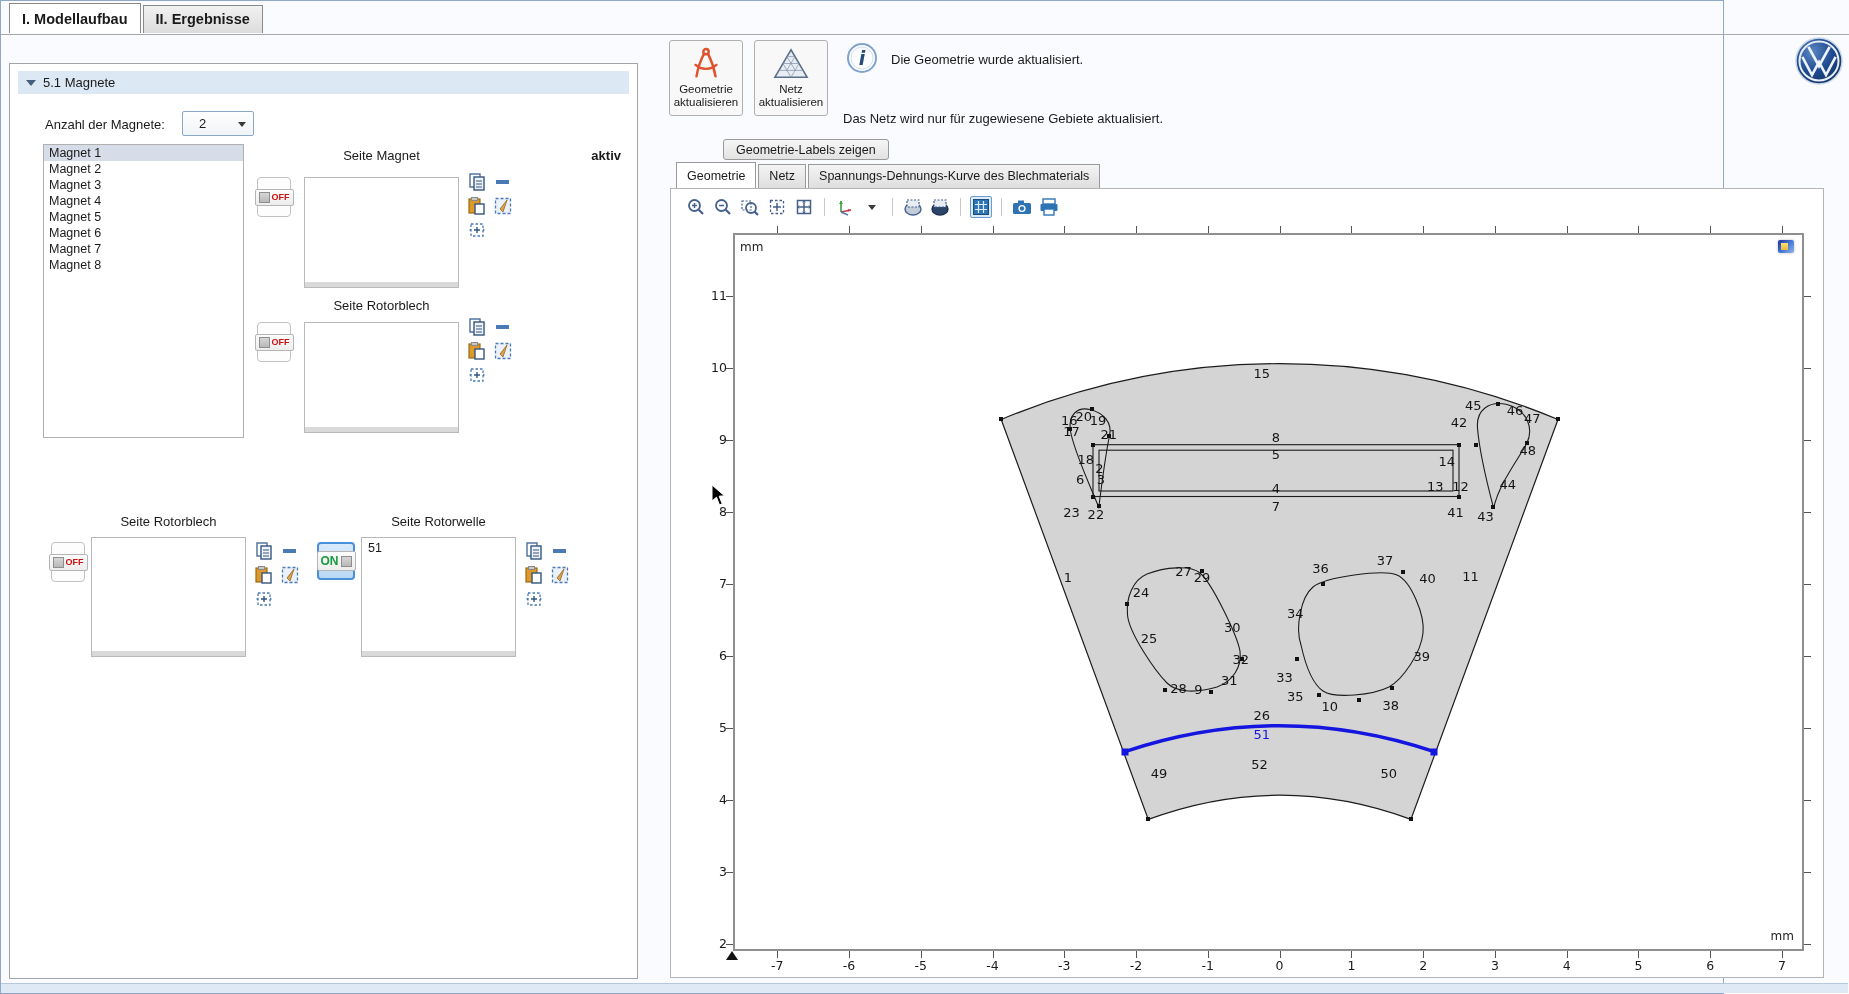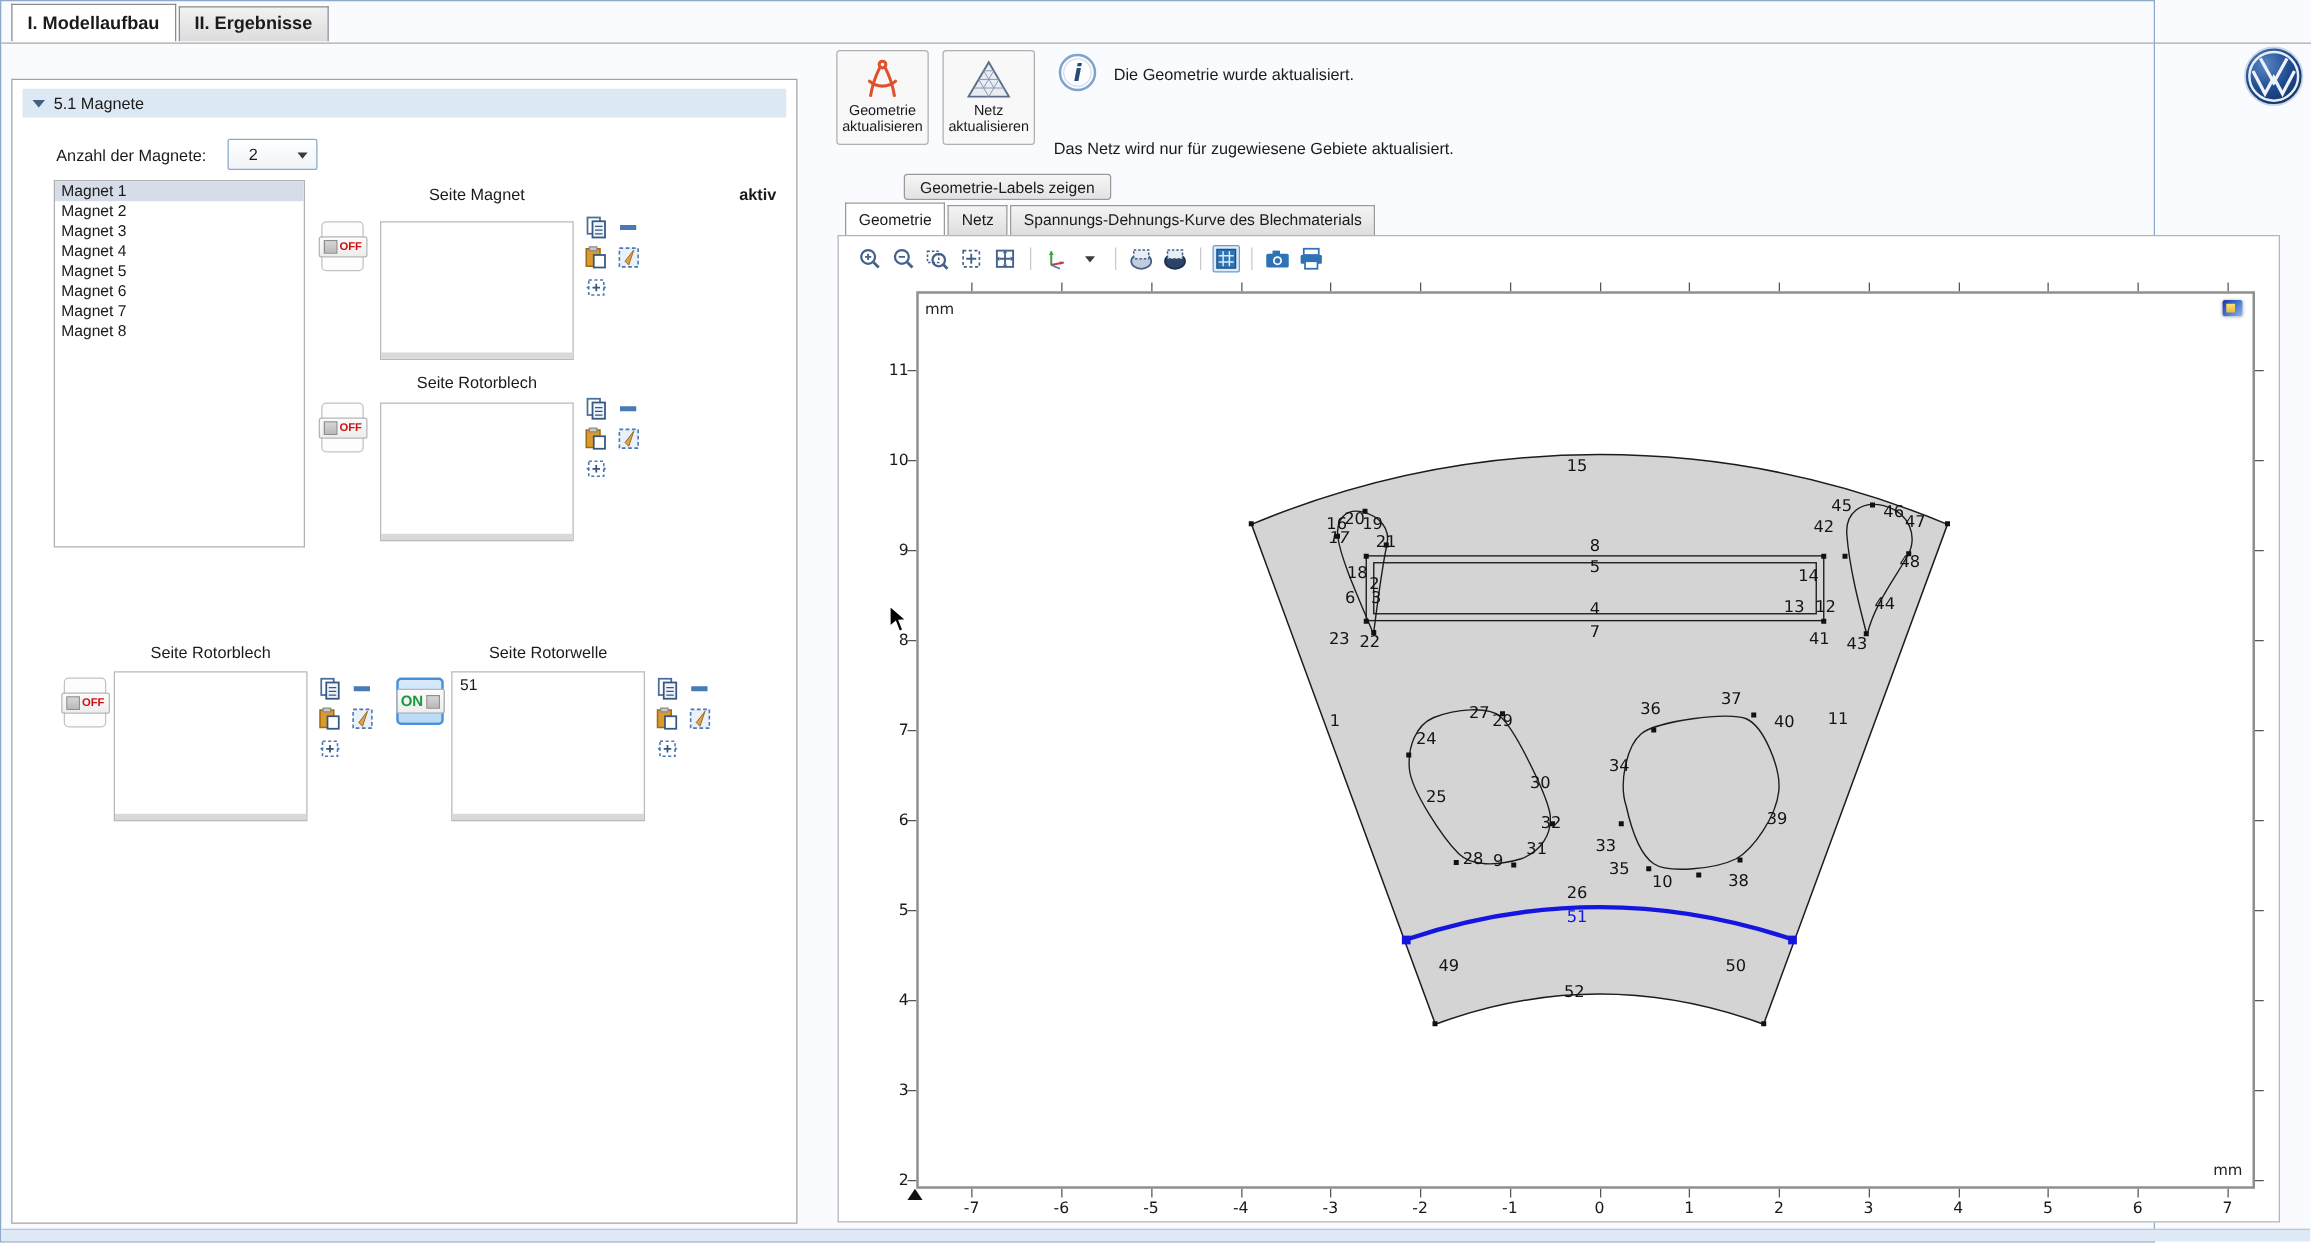--- a/index.html
+++ b/index.html
@@ -414,21 +414,21 @@
         <div class="geolab" style="left: 541.012px; top: 270.936px;">7</div>
         <div class="geolab" style="left: 345.107px; top: 244.278px;">6</div>
         <div class="geolab" style="left: 365.918px; top: 244.278px;">3</div>
         <div class="geolab" style="left: 336.496px; top: 276.7px;">23</div>
         <div class="geolab" style="left: 360.894px; top: 278.861px;">22</div>
         <div class="geolab" style="left: 350.848px; top: 224.103px;">18</div>
         <div class="geolab" style="left: 364.482px; top: 232.75px;">2</div>
         <div class="geolab" style="left: 334.343px; top: 185.196px;">16</div>
         <div class="geolab" style="left: 348.695px; top: 180.874px;">20</div>
         <div class="geolab" style="left: 363.047px; top: 185.196px;">19</div>
-        <div class="geolab" style="left: 336.496px; top: 196.004px; font-style: italic;">17</div>
+        <div class="geolab" style="left: 336.496px; top: 196.004px;">17</div>
         <div class="geolab" style="left: 373.811px; top: 198.886px;">21</div>
         <div class="geolab" style="left: 738.352px; top: 170.066px;">45</div>
         <div class="geolab" style="left: 779.973px; top: 175.109px;">46</div>
         <div class="geolab" style="left: 797.195px; top: 183.035px;">47</div>
         <div class="geolab" style="left: 724px; top: 186.637px;">42</div>
         <div class="geolab" style="left: 792.89px; top: 214.737px;">48</div>
         <div class="geolab" style="left: 772.797px; top: 249.321px;">44</div>
         <div class="geolab" style="left: 750.551px; top: 281.023px;">43</div>
         <div class="geolab" style="left: 720.412px; top: 277.421px;">41</div>
         <div class="geolab" style="left: 711.801px; top: 226px; text-align: right;">14</div>
@@ -449,21 +449,21 @@
         <div class="geolab" style="left: 560.387px; top: 377.57px;">34</div>
         <div class="geolab" style="left: 560.387px; top: 461.148px;">35</div>
         <div class="geolab" style="left: 594.832px; top: 470.514px;">10</div>
         <div class="geolab" style="left: 655.828px; top: 469.794px;">38</div>
         <div class="geolab" style="left: 686.685px; top: 420.8px;">39</div>
         <div class="geolab" style="left: 585.503px; top: 332.899px;">36</div>
         <div class="geolab" style="left: 650.087px; top: 324.974px;">37</div>
         <div class="geolab" style="left: 692.426px; top: 342.986px;">40</div>
         <div class="geolab" style="left: 424.043px; top: 537.521px;">49</div>
         <div class="geolab" style="left: 653.675px; top: 537.521px;">50</div>
-        <div class="geolab" style="left: 524.507px; top: 559px;">52</div>
+        <div class="geolab" style="left: 524.507px; top: 529px;">52</div>
       </div>
     <div id="vmarks">
         <div class="vmark" style="left: 266.171px; top: 184.476px;"></div>
         <div class="vmark" style="left: 823.029px; top: 184.476px;"></div>
         <div class="vmark" style="left: 413.279px; top: 584.354px;"></div>
         <div class="vmark" style="left: 675.921px; top: 584.354px;"></div>
         <div class="vmark" style="left: 358.024px; top: 209.694px;"></div>
         <div class="vmark" style="left: 724px; top: 209.694px;"></div>
         <div class="vmark" style="left: 358.024px; top: 261.569px;"></div>
         <div class="vmark" style="left: 724px; top: 261.569px;"></div>

